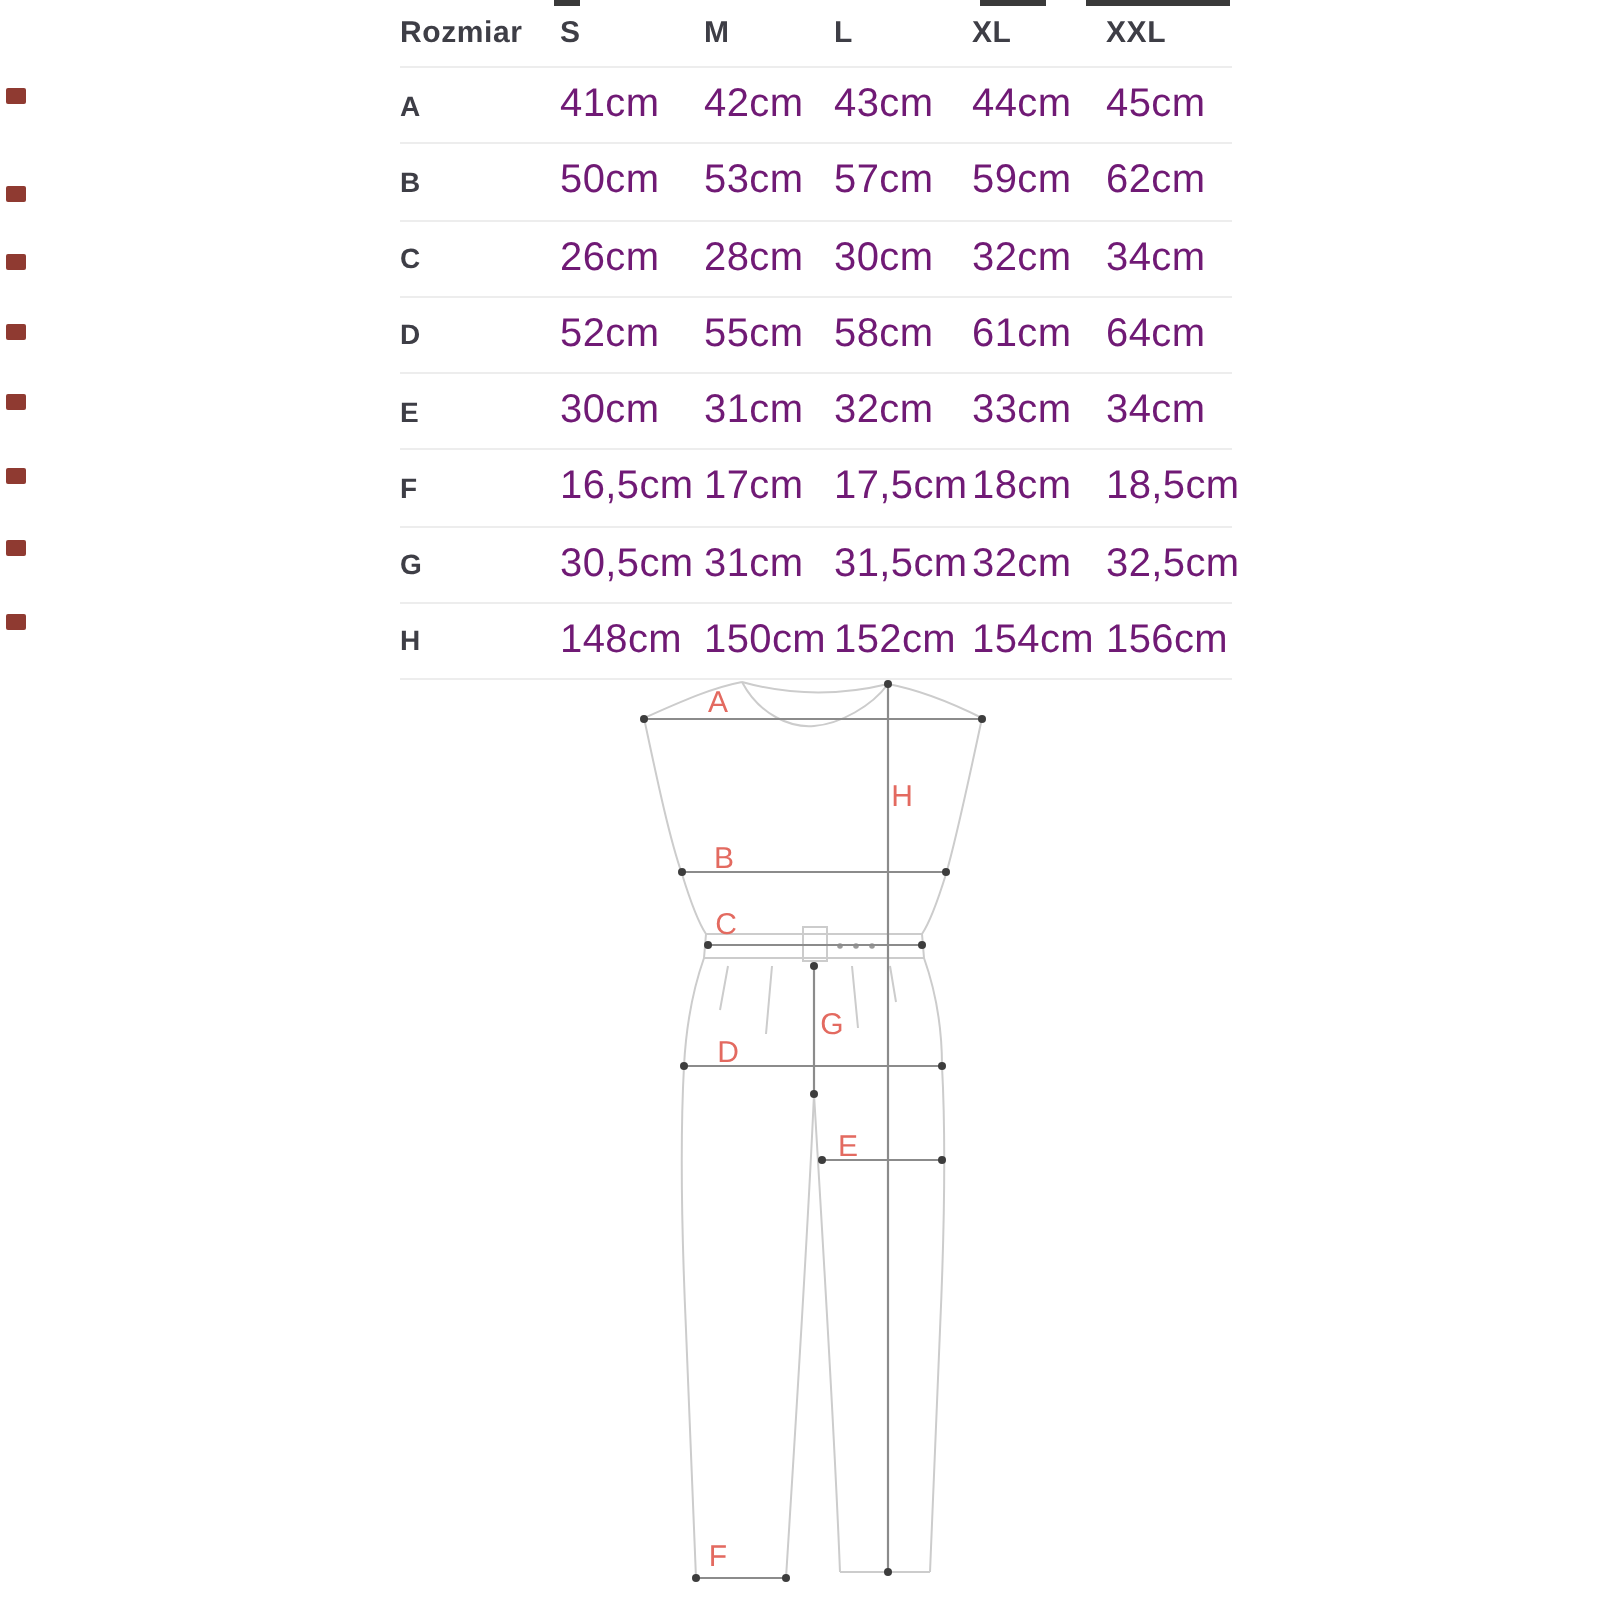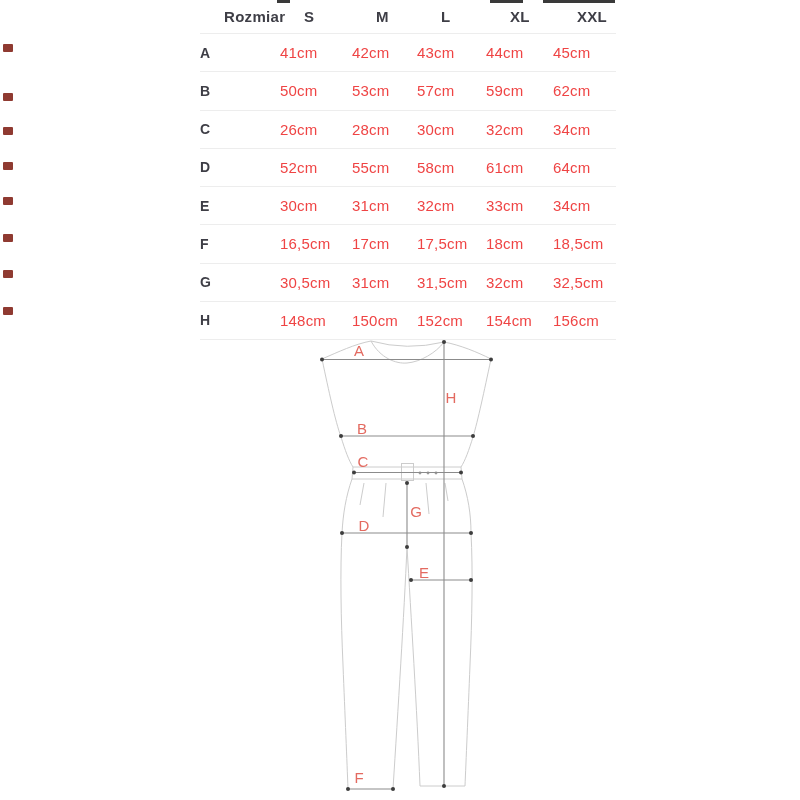--- a/index.html
+++ b/index.html
@@ -11,23 +11,23 @@
   .size-table{position:absolute;left:200px;top:0;width:416px;}
   .trow{
     display:grid;
     grid-template-columns:80px 72px 65px 69px 67px 63px;
     align-items:center;
     height:37.25px;
     border-bottom:1px solid #ededed;
   }
   .trow.header{height:33px;}
   .cell{white-space:nowrap;}
-  .chead{font-size:15px;font-weight:bold;color:#3e3e46;letter-spacing:.3px;margin-left:24px;}
+  .chead{font-size:15px;font-weight:bold;color:#3e3e46;letter-spacing:.3px;}
   .rlabel{font-size:14px;font-weight:bold;color:#3e3e46;letter-spacing:.3px;}
-  .val{font-size:15px;color:#ef4444;letter-spacing:.2px;}
+  .val{font-size:20px;color:#701a75;letter-spacing:.2px;}
   
   .diagram{position:absolute;left:305px;top:335px;width:200px;height:465px;}
   .outline{fill:none;stroke:var(--outline-color,#cccccc);stroke-width:1;}
   .mline{stroke:var(--measure-color,#8b8b8b);stroke-width:1.1;fill:none;}
   .mdot{fill:var(--dot-color,#3d3d3d);stroke:none;}
   .belt-hole{fill:#9a9a9a;}
   .mlabel{
     font-family:"Liberation Sans",sans-serif;
     font-size:15px;
     text-anchor:middle;

